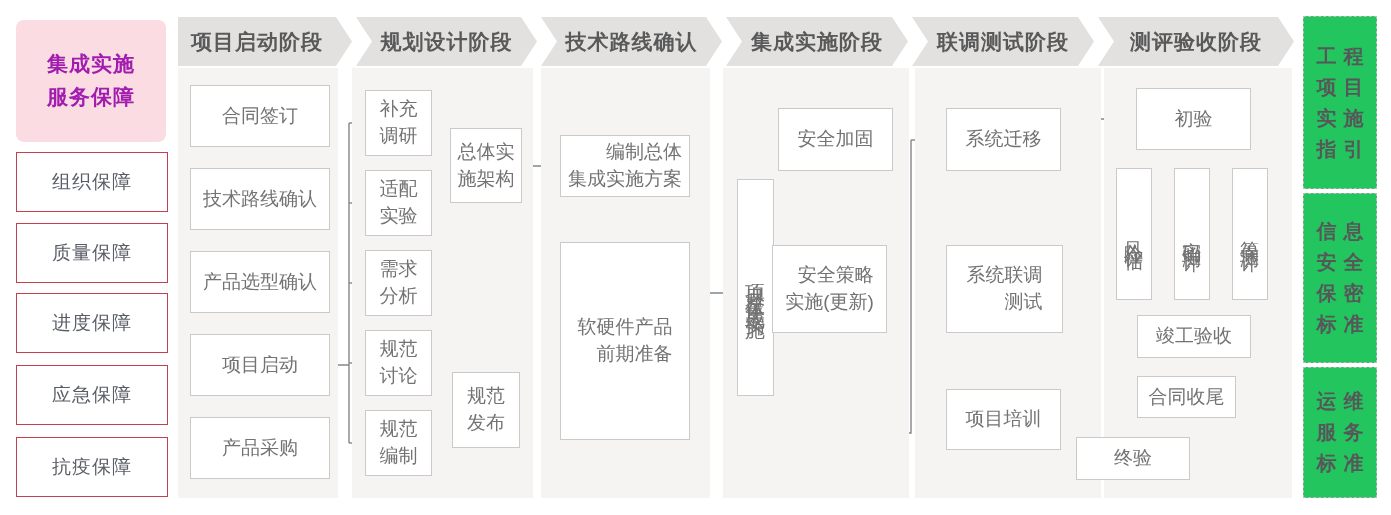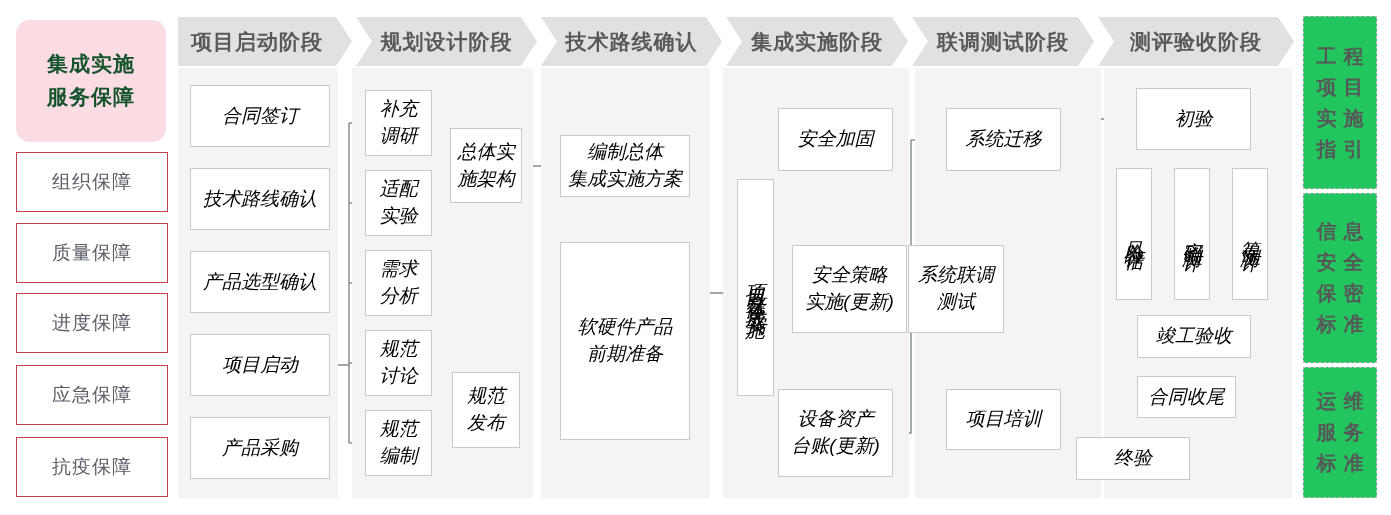--- a/index.html
+++ b/index.html
@@ -4,22 +4,22 @@
 <style>
   html,body{margin:0;padding:0;background:#ffffff;}
   #stage{
     position:relative;width:1391px;height:515px;overflow:hidden;background:#fff;
     font-family:"Liberation Sans",sans-serif;color:#5b5e66;
   }
   
   .side-title{
     position:absolute;left:16px;top:20px;width:150px;height:122px;
     background:#fadce2;display:flex;align-items:center;justify-content:center;
-    color:#14532d;font-weight:bold;font-size:21px;line-height:1.55;
-    text-align:center;white-space:pre-line;letter-spacing:1px;border-radius:14px;
+    color:#a21caf;font-weight:bold;font-size:21px;line-height:1.55;
+    text-align:center;white-space:pre-line;letter-spacing:1px;border-radius:8px;
   }
   .side-item{
     position:absolute;left:16px;width:152px;height:60px;background:#fff;
     border:1.5px solid #c2404f;display:flex;align-items:center;justify-content:center;
     font-size:19px;color:#5a5d66;letter-spacing:1px;box-sizing:border-box;
   }
   
   .chev{
     position:absolute;top:17px;height:49px;background:#e2e1e0;
     display:flex;align-items:center;justify-content:center;
@@ -28,22 +28,22 @@
     padding:0 16px;box-sizing:border-box;
   }
   .chev.first{
     clip-path:polygon(0 0,calc(100% - 16px) 0,100% 50%,calc(100% - 16px) 100%,0 100%);
     padding-left:0;
   }
   .panel{position:absolute;top:68px;height:430px;background:#f5f4f3;}
   
   .node{
     position:absolute;background:#fff;border:1px solid #cbcac8;box-sizing:border-box;
-    display:flex;align-items:center;justify-content:center;text-align:center;
-    font-size:19px;line-height:1.4;color:#000000;white-space:pre-line;font-style:italic;
+    display:flex;align-items:center;justify-content:center;text-align:right;
+    font-size:19px;line-height:1.4;color:#737373;white-space:pre-line;
   }
   .node.vert{
     writing-mode:vertical-lr;text-orientation:upright;letter-spacing:5px;
     line-height:1;font-size:20px;
   }
   .node.vert.small{font-size:19px;letter-spacing:4px;}
   
   .standard{
     position:absolute;left:1303px;width:74px;background:#22c55e;
     border:1px dashed #bcbcbc;box-sizing:border-box;
@@ -146,27 +146,25 @@
   <div class="node" style="left:452px;top:372px;width:68px;height:76px">规范
 发布</div>
 
   <div class="node" style="left:560px;top:135px;width:130px;height:62px">编制总体
 集成实施方案</div>
   <div class="node" style="left:560px;top:242px;width:130px;height:198px">软硬件产品
 前期准备</div>
 
   <div class="node vert" style="left:737px;top:179px;width:37px;height:217px">项目整体集成实施</div>
   <div class="node" style="left:778px;top:108px;width:115px;height:63px">安全加固</div>
-  <div class="node" style="left:792px;top:245px;width:115px;height:88px">安全策略
+  <div class="node" style="left:772px;top:245px;width:115px;height:88px">安全策略
 实施(更新)</div>
-  <div class="node" style="left:778px;top:389px;width:115px;height:88px">设备资产
-台账(更新)</div>
 
   <div class="node" style="left:946px;top:108px;width:115px;height:63px">系统迁移</div>
-  <div class="node" style="left:908px;top:245px;width:96px;height:88px">系统联调
+  <div class="node" style="left:946px;top:245px;width:117px;height:88px">系统联调
 测试</div>
   <div class="node" style="left:946px;top:389px;width:115px;height:61px">项目培训</div>
 
   <div class="node" style="left:1136px;top:88px;width:115px;height:62px">初验</div>
   <div class="node vert small" style="left:1116px;top:168px;width:36px;height:132px">风险评估</div>
   <div class="node vert small" style="left:1174px;top:168px;width:36px;height:132px">密码测评</div>
   <div class="node vert small" style="left:1232px;top:168px;width:36px;height:132px">等保测评</div>
   <div class="node" style="left:1137px;top:315px;width:114px;height:43px">竣工验收</div>
   <div class="node" style="left:1137px;top:376px;width:99px;height:42px">合同收尾</div>
   <div class="node" style="left:1076px;top:437px;width:114px;height:43px">终验</div>

